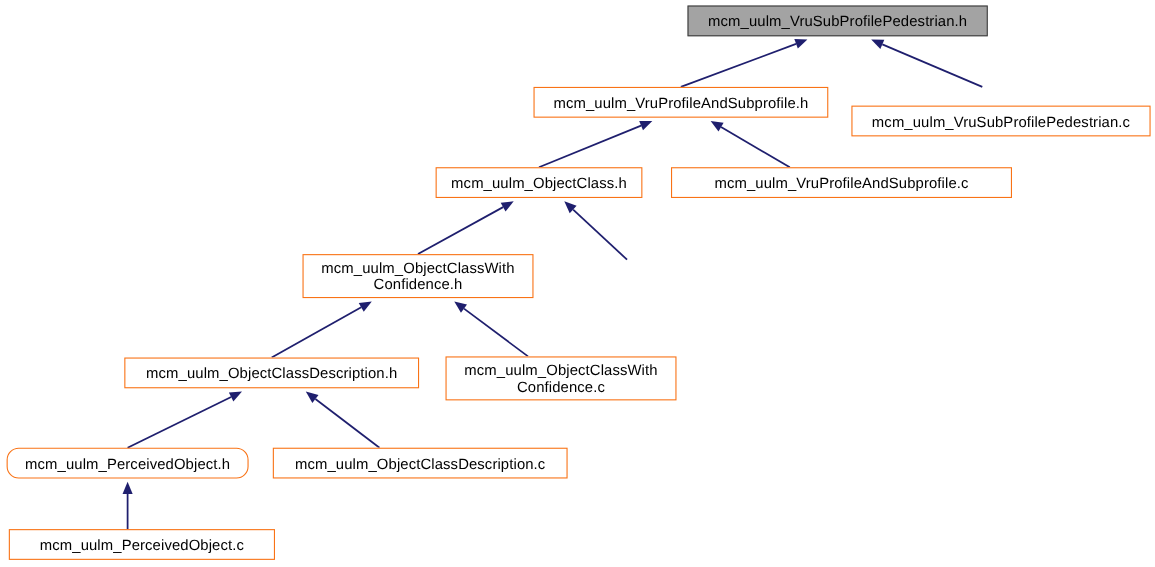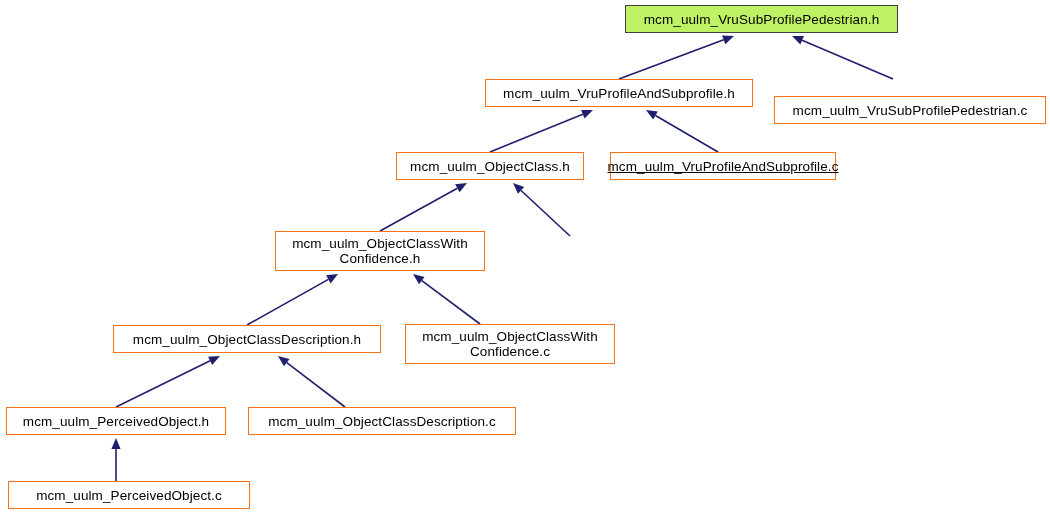--- a/index.html
+++ b/index.html
@@ -35,21 +35,21 @@
     background: #ffffff;
     border: 1px solid #f97316;
     color: #000000;
     font-size: 13.5px;
     line-height: 15px;
     letter-spacing: 0.1px;
     white-space: pre-line;
     z-index: 2;
   }
   .node.highlight {
-    background: #bef264;
+    background: #a3a3a3;
     border: 1px solid #404040;
   }
   .node .label {
     display: block;
     padding: 0 7px;
   }
 </style>
 </head>
 <body>
 
@@ -75,22 +75,22 @@
       <polygon points="220,356 212.14895909712905,364.9733581641127 208.09825710501664,356.7131031213736" fill="#1f1f6e"></polygon>
       <line x1="345" y1="407" x2="286.75274689907496" y2="362.6625386843705" stroke="#1f1f6e" stroke-width="1.6"></line>
       <polygon points="278,356 289.5388994398117,359.00229907203004 283.9665943583382,366.3227782967109" fill="#1f1f6e"></polygon>
       <line x1="116" y1="481" x2="116" y2="449" stroke="#1f1f6e" stroke-width="1.6"></line>
       <polygon points="116,438 120.6,449 111.4,449" fill="#1f1f6e"></polygon>
     </svg>
 <div class="node highlight" style="left: 625px; top: 5px; width: 273px; height: 28px;"><span class="label">mcm_uulm_VruSubProfilePedestrian.h</span></div>
     <div class="node" style="left: 485px; top: 79px; width: 268px; height: 28px;"><span class="label">mcm_uulm_VruProfileAndSubprofile.h</span></div>
     <div class="node" style="left: 774px; top: 96px; width: 272px; height: 28px; justify-content: center;"><span class="label">mcm_uulm_VruSubProfilePedestrian.c</span></div>
     <div class="node" style="left: 396px; top: 152px; width: 188px; height: 28px;"><span class="label">mcm_uulm_ObjectClass.h</span></div>
-    <div class="node" style="left: 610px; top: 152px; width: 226px; height: 28px; text-decoration: underline;"><span class="label">mcm_uulm_VruProfileAndSubprofile.c</span></div>
+    <div class="node" style="left: 610px; top: 152px; width: 310px; height: 28px;"><span class="label">mcm_uulm_VruProfileAndSubprofile.c</span></div>
     <div class="node" style="left: 275px; top: 231px; width: 210px; height: 40px;"><span class="label">mcm_uulm_ObjectClassWith
 Confidence.h</span></div>
     <div class="node" style="left: 113px; top: 325px; width: 268px; height: 28px;"><span class="label">mcm_uulm_ObjectClassDescription.h</span></div>
     <div class="node" style="left: 405px; top: 324px; width: 210px; height: 40px;"><span class="label">mcm_uulm_ObjectClassWith
 Confidence.c</span></div>
-    <div class="node" style="left: 6px; top: 407px; width: 220px; height: 28px;"><span class="label">mcm_uulm_PerceivedObject.h</span></div>
+    <div class="node" style="left: 6px; top: 407px; width: 220px; height: 28px; border-radius: 11px;"><span class="label">mcm_uulm_PerceivedObject.h</span></div>
     <div class="node" style="left: 248px; top: 407px; width: 268px; height: 28px;"><span class="label">mcm_uulm_ObjectClassDescription.c</span></div>
     <div class="node" style="left: 8px; top: 481px; width: 242px; height: 28px;"><span class="label">mcm_uulm_PerceivedObject.c</span></div>
   </div>
 
 </body></html>

